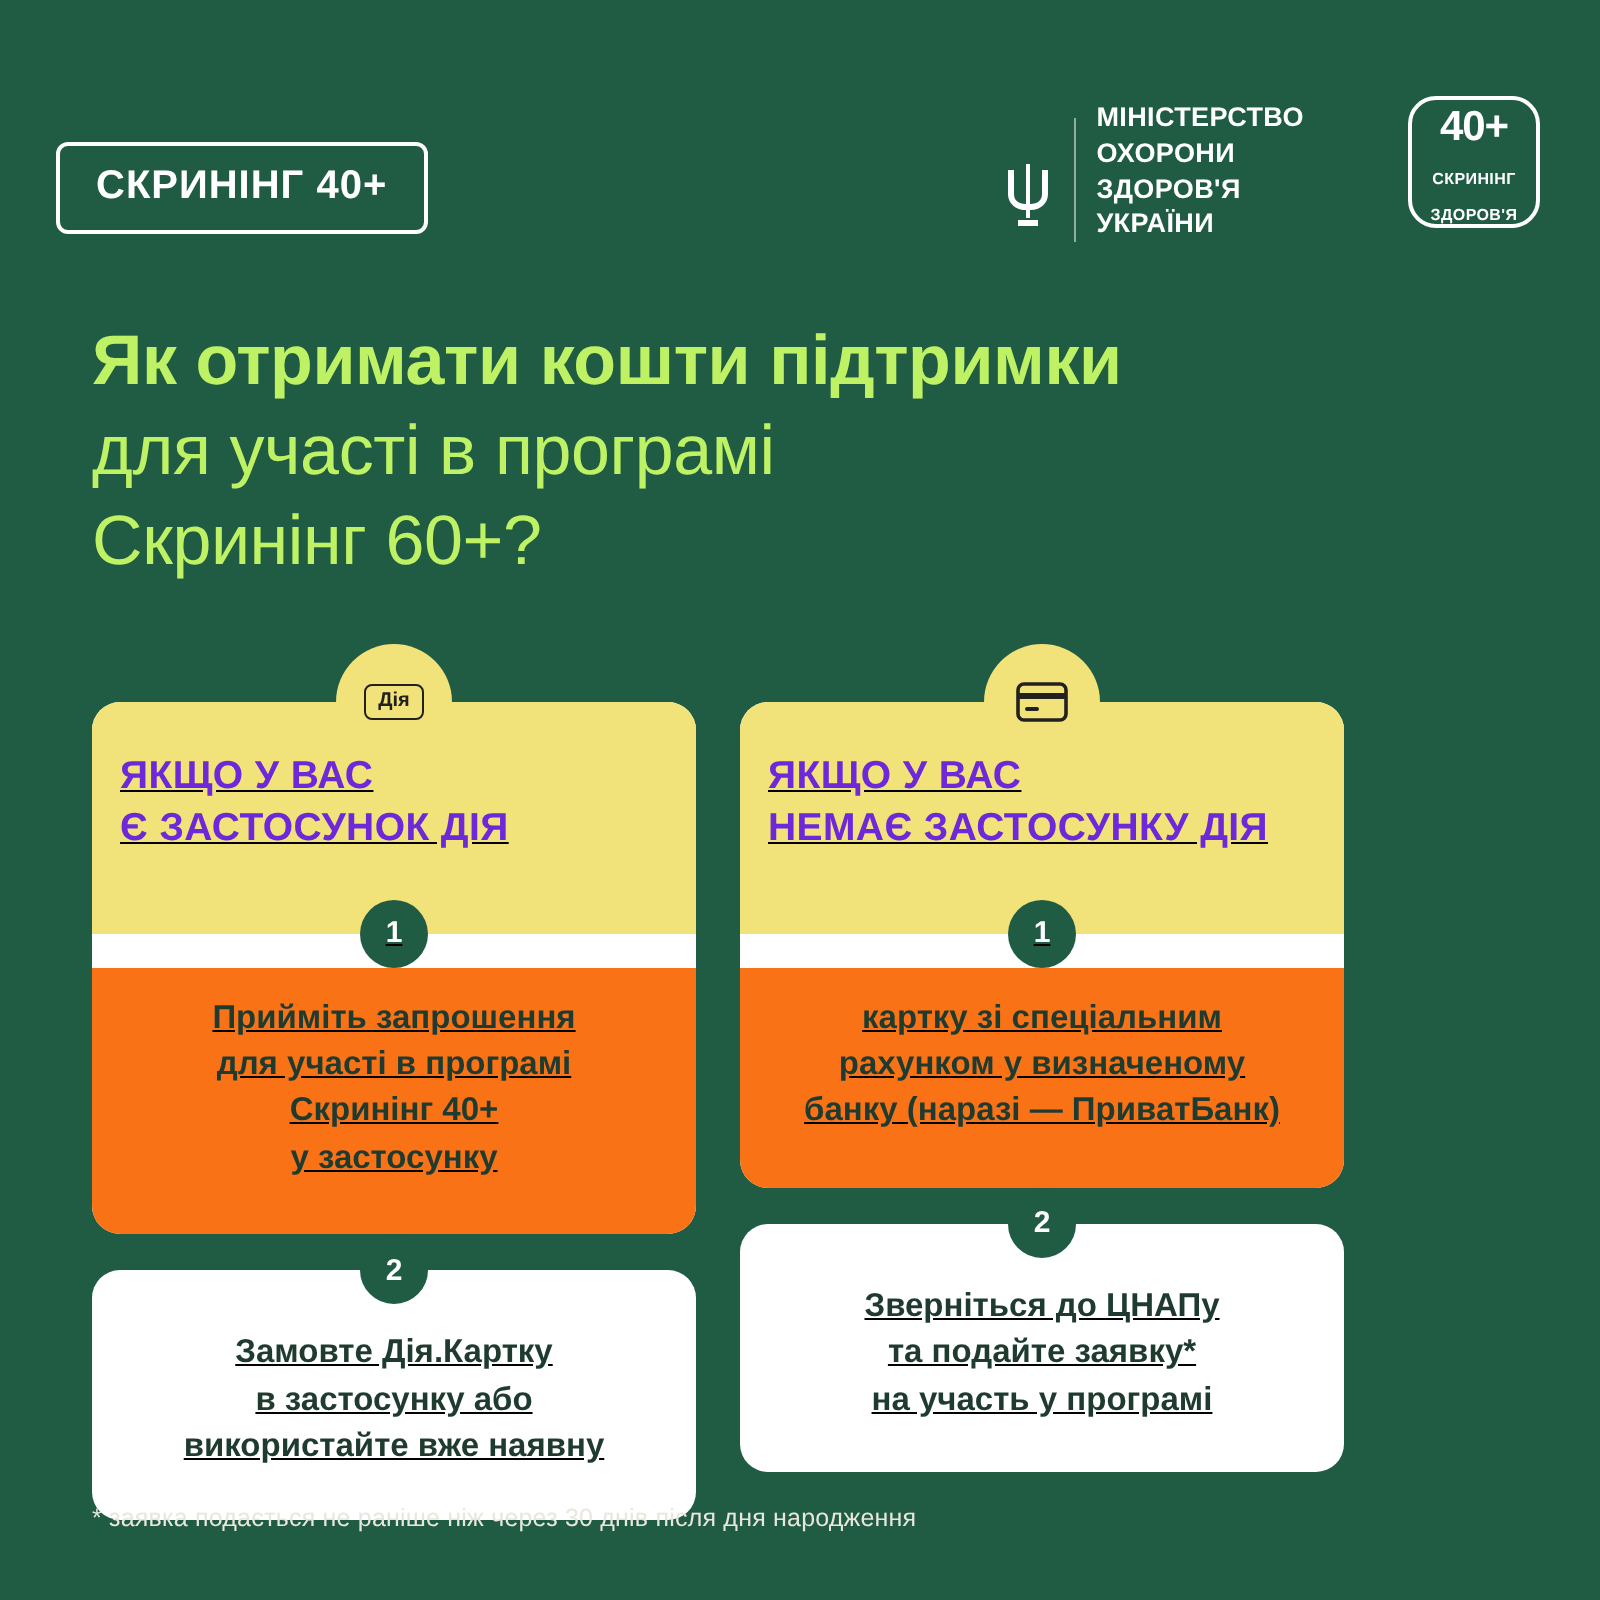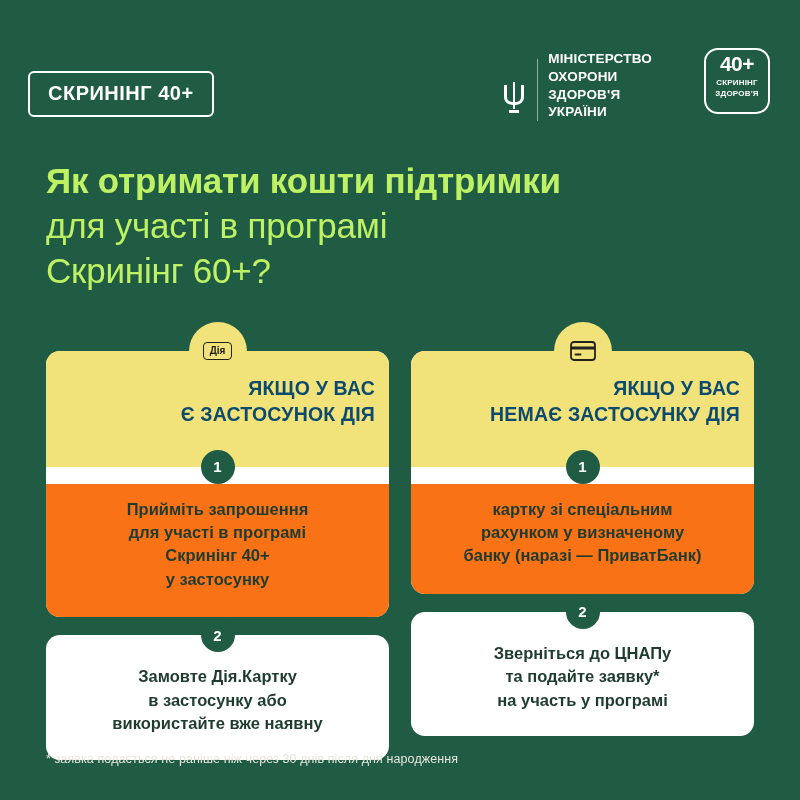--- a/index.html
+++ b/index.html
@@ -59,21 +59,21 @@
   .screening-badge {
     position: absolute;
     right: 30px; top: 2px;
     width: 66px; height: 66px;
     border: 2px solid #ffffff;
     border-radius: 14px;
     color: #ffffff;
     display: flex;
     flex-direction: column;
     align-items: center;
-    justify-content: flex-start;
+    justify-content: space-between;
     gap: 2px;
     padding-top: 2px;
   }
   .screening-badge .num {
     font-size: 21px;
     font-weight: 700;
     letter-spacing: -0.5px;
   }
   .screening-badge .sub {
     font-size: 8px;
@@ -98,21 +98,21 @@
   .title .l3 { font-weight: 400; display: block; }
 
   
   .columns {
     position: absolute;
     left: 46px; top: 322px;
     width: 708px;
     display: flex;
     gap: 22px;
   }
-  .col { width: 343px; position: relative; }
+  .col { width: 302px; position: relative; text-decoration: underline; }
 
   .circle-icon {
     position: absolute;
     top: 0; left: 50%;
     transform: translateX(-50%);
     width: 58px; height: 58px;
     border-radius: 50%;
     background: #f2e27a;
     display: flex;
     align-items: center;
@@ -133,22 +133,22 @@
     position: relative;
     margin-top: 29px;
     background: #ffffff;
     border-radius: 14px;
     overflow: hidden;
     z-index: 2;
   }
   .card-head {
     background: #f2e27a;
     padding: 24px 14px 22px 14px;
-    text-align: right;
-    color: #0c4a6e;
+    text-align: left;
+    color: #6d28d9;
     font-weight: 700;
     font-size: 19.5px;
     line-height: 1.35;
     letter-spacing: 0.2px;
   }
   .card-head .hl { display: block; }
   .step-marker {
     width: 100%;
     display: flex;
     justify-content: center;

